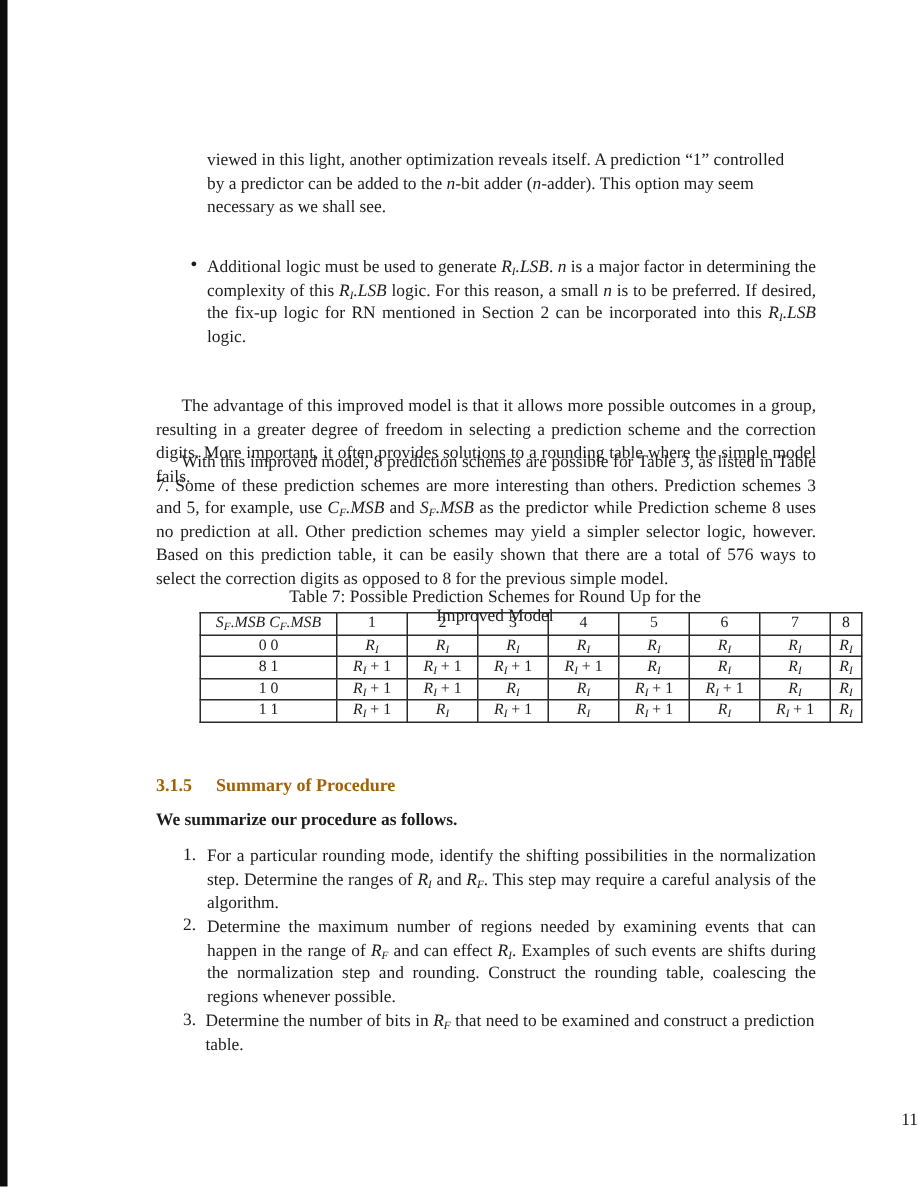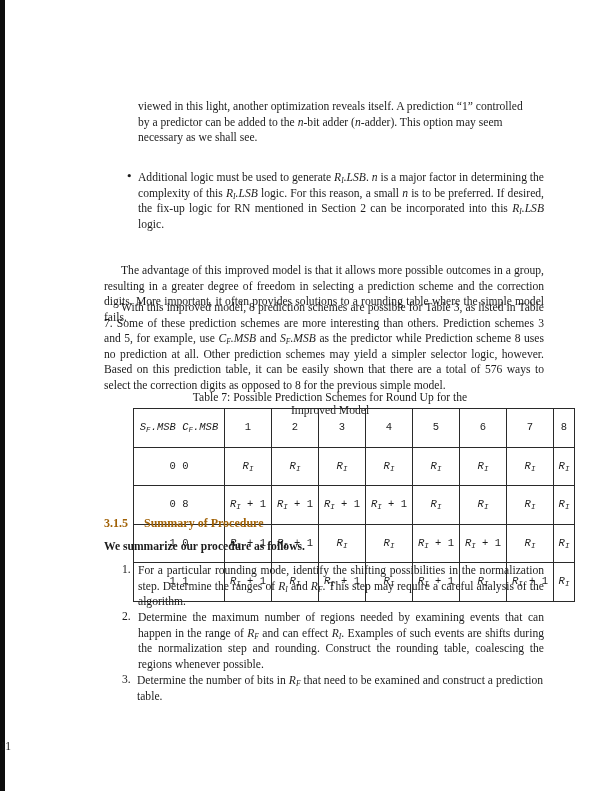--- a/index.html
+++ b/index.html
@@ -20,34 +20,34 @@
   .bullet-dot { position: absolute; font-size: 11px; }
   .caption {
     position: absolute; left: 170px; top: 391px; width: 320px; text-align: center;
     font-family: "Liberation Serif", serif; font-size: 11.6px; color: #1c1c1c;
   }
   table.pred {
     position: absolute; left: 133px; top: 408px; border-collapse: collapse;
     font-family: "Liberation Serif", serif; font-size: 10.5px; color: #1c1c1c;
   }
   table.pred td, table.pred th {
-    border: 1px solid #2a2a2a; padding: 12px 4px; height: 13.5px; text-align: center;
-    font-weight: normal; white-space: nowrap; line-height: 13px; font-family: Liberation Mono, monospace;
+    border: 1px solid #2a2a2a; padding: 0 4px; height: 13.5px; text-align: center;
+    font-weight: normal; white-space: nowrap; line-height: 13px;
   }
   table.pred th.hdr-left, table.pred td.rowkey { width: 82px; }
   table.pred td.c, table.pred th.c { width: 38px; }
   table.pred th.c8, table.pred td.c8 { width: 12px; }
   .heading {
     position: absolute; left: 104px; top: 516px; font-family: "Liberation Serif", serif;
     font-weight: bold; font-size: 12px; color: #a16207;
   }
   .heading .num { display: inline-block; width: 40px; }
   .ol-num { position: absolute; font-family: "Liberation Serif", serif; font-size: 11.6px; }
   .page-number {
-    position: absolute; left: 0; width: 612px; top: 740px; text-align: left;
+    position: absolute; left: 0; width: 612px; top: 740px; text-align: right;
     font-family: "Liberation Serif", serif; font-size: 11.6px;
   }
 </style>
 </head>
 <body>
 
 <div class="scan-edge"></div>
 
 <div class="page">
 
@@ -88,21 +88,21 @@
           <td class="c"><span><i>R</i><sub>I</sub></span></td>
           <td class="c"><span><i>R</i><sub>I</sub></span></td>
           <td class="c"><span><i>R</i><sub>I</sub></span></td>
           <td class="c"><span><i>R</i><sub>I</sub></span></td>
           <td class="c"><span><i>R</i><sub>I</sub></span></td>
           <td class="c"><span><i>R</i><sub>I</sub></span></td>
           <td class="c"><span><i>R</i><sub>I</sub></span></td>
           <td class="c8"><span><i>R</i><sub>I</sub></span></td>
         </tr>
         <tr>
-          <td class="rowkey">0 8</td>
+          <td class="rowkey">8 1</td>
           <td class="c"><span><i>R</i><sub>I</sub> + 1</span></td>
           <td class="c"><span><i>R</i><sub>I</sub> + 1</span></td>
           <td class="c"><span><i>R</i><sub>I</sub> + 1</span></td>
           <td class="c"><span><i>R</i><sub>I</sub> + 1</span></td>
           <td class="c"><span><i>R</i><sub>I</sub></span></td>
           <td class="c"><span><i>R</i><sub>I</sub></span></td>
           <td class="c"><span><i>R</i><sub>I</sub></span></td>
           <td class="c8"><span><i>R</i><sub>I</sub></span></td>
         </tr>
         <tr>

